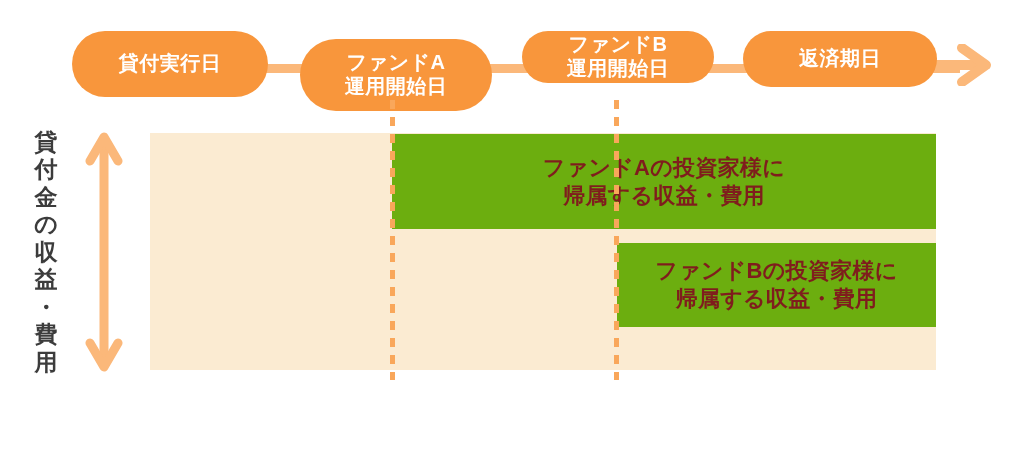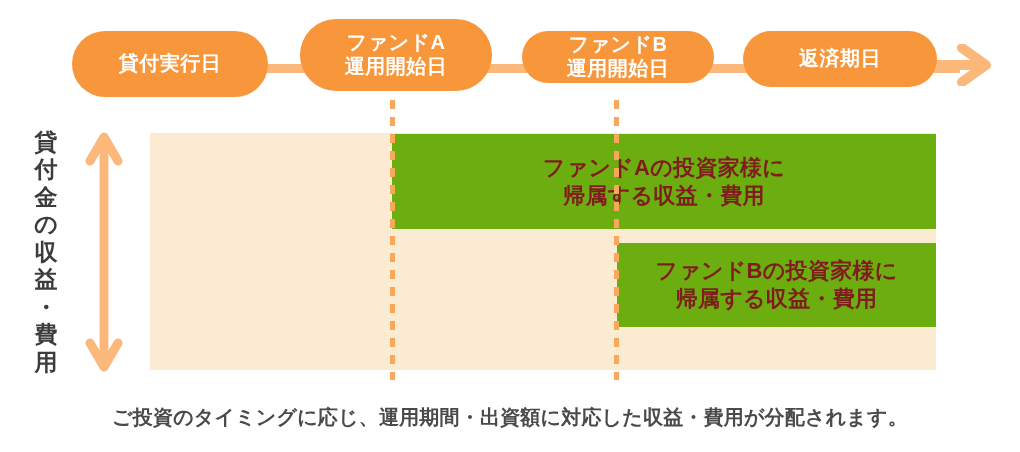--- a/index.html
+++ b/index.html
@@ -137,21 +137,21 @@
   <div class="connector" style="left:474px; width:64px;"></div>
   <div class="connector" style="left:696px; width:64px;"></div>
   <div class="connector" style="left:920px; width:40px;"></div>
 
   <div class="pill" style="left:72px; top:31px; width:196px; height:66px;">
     <div>
       <span>貸付実行日</span>
     </div>
   </div>
 
-  <div class="pill" style="left:300px; top:19px; width:192px; height:72px;">
+  <div class="pill" style="left:300px; top:39px; width:192px; height:72px;">
     <div>
       <span>ファンドA</span>
       <span class="l2">運用開始日</span>
     </div>
   </div>
 
   <div class="pill" style="left:522px; top:31px; width:192px; height:52px;">
     <div>
       <span>ファンドB</span>
       <span class="l2">運用開始日</span>
@@ -199,15 +199,14 @@
   </div>
 
   <div class="green-band" style="left:617px; top:243px; width:319px; height:84px;">
     <span>ファンドBの投資家様に</span>
     <span>帰属する収益・費用</span>
   </div>
 
   <div class="dashline" style="left:390px; top:100px; height:280px;"></div>
   <div class="dashline" style="left:614px; top:100px; height:280px;"></div>
 
-  <div class="caption">ご投資のタイミングに応じ、運用期間・出資額に対応した収益・費用が分配されます。</div>
 
 </div>
 
 </body></html>

